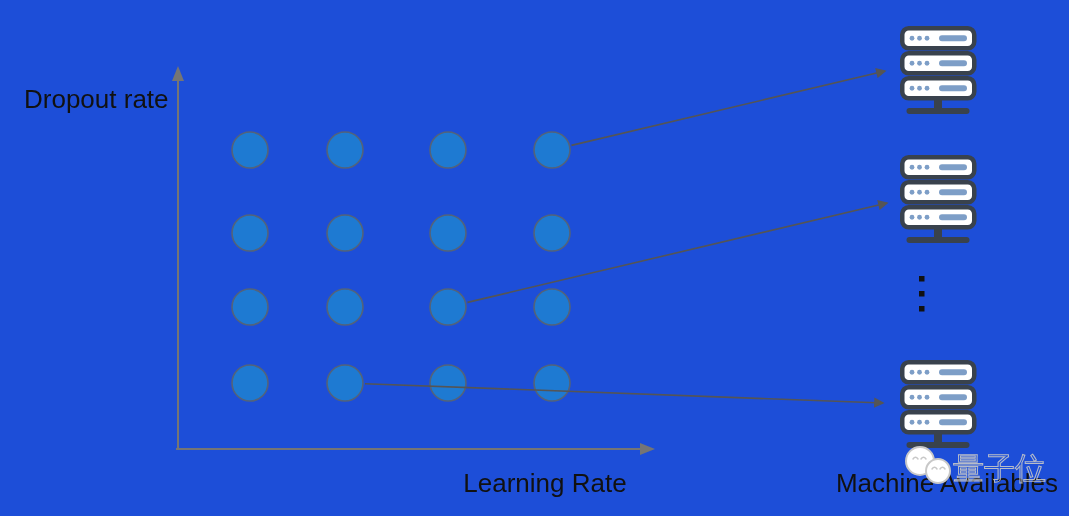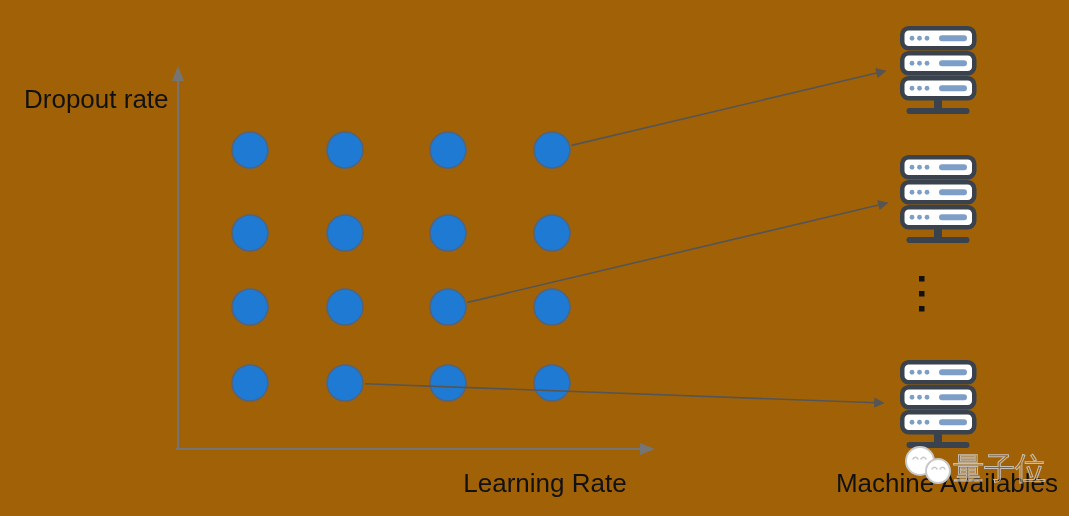--- a/index.html
+++ b/index.html
@@ -1,16 +1,16 @@
 <!DOCTYPE html>
 <html style="--dot-fill: #1e7ad2; --dot-stroke: #53637a; --axis: #757575; --arrow: #555555; --server-dark: #39424d; --server-accent: #7d9ec7; --text: #111111; --watermark: #c8c8c8;"><head>
 <meta charset="utf-8">
 <style>
   html,body{margin:0;padding:0;background:#ffffff;}
-  .canvas{position:relative;width:1069px;height:516px;background:#a16207;overflow:hidden;}
+  .canvas{position:relative;width:1069px;height:516px;background:#1d4ed8;overflow:hidden;}
   svg{display:block;}
   .label{
     font-family:"Liberation Sans","DejaVu Sans",sans-serif;
     font-size:26px;
     fill:var(--text,#111111);
   }
   .axis-line{stroke:var(--axis,#757575);stroke-width:2;fill:none;}
   .axis-head{fill:var(--axis,#757575);}
   .dot{fill:var(--dot-fill,#1e7ad2);stroke:var(--dot-stroke,#53637a);stroke-width:1.6;}
   .arrow{stroke:var(--arrow,#555555);stroke-width:1.6;fill:none;marker-end:url(#ah);}

